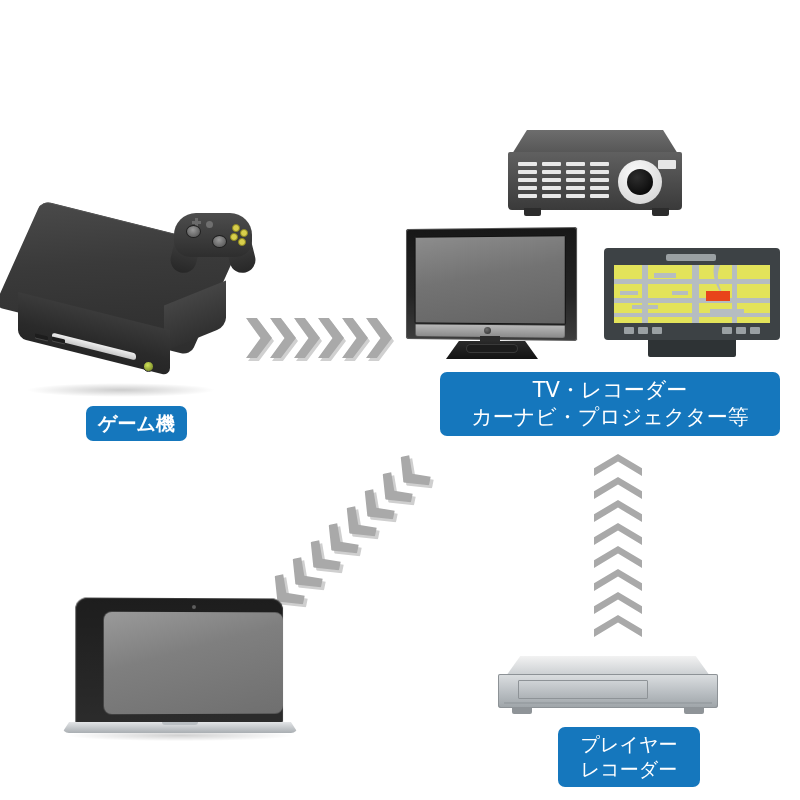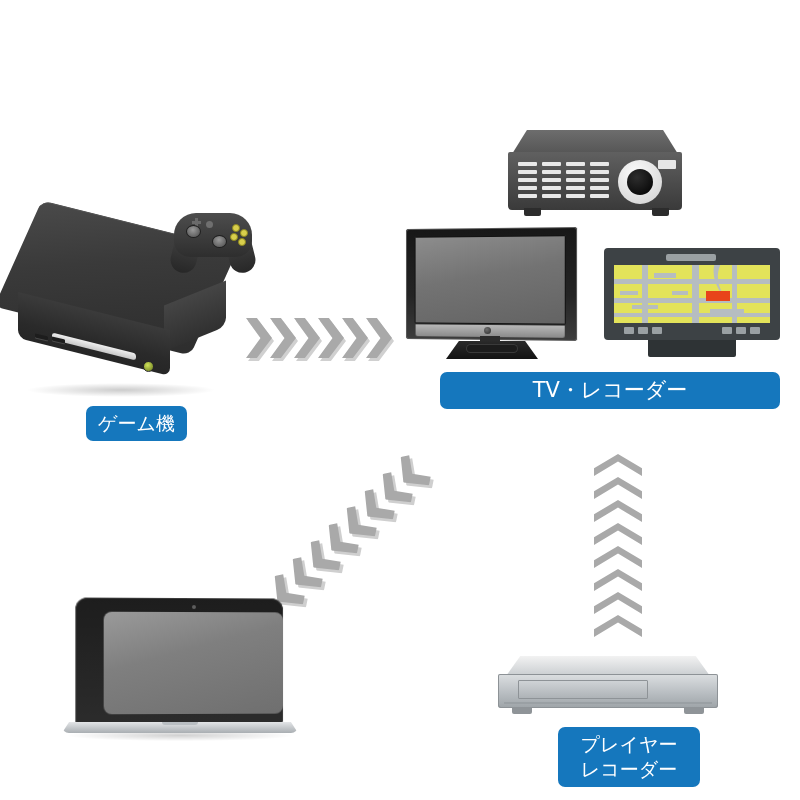--- a/index.html
+++ b/index.html
@@ -31,21 +31,21 @@
     color:#ffffff;
     border-radius:7px;
     text-align:center;
     font-size:19px;
     line-height:25px;
     padding:5px 12px;
     box-sizing:border-box;
     white-space:nowrap;
     font-family:"DejaVu Sans","Liberation Sans",sans-serif;
   }
-  .lbl-game{left:86px;top:406px;font-size:19px;}
+  .lbl-game{left:86px;top:406px;font-size:19px;font-weight:bold;}
   .lbl-tv{left:440px;top:372px;width:340px;font-size:21px;line-height:27px;padding:5px 6px;}
   .lbl-note{left:118px;top:752px;}
   .lbl-rec{left:558px;top:727px;width:142px;font-size:19px;line-height:25px;}
   
   .arrow-h{position:absolute;left:246px;top:318px;width:150px;height:40px;}
   .arrow-h i{
     position:absolute;top:0;width:26px;height:40px;
     background:#a9a9a9;
     clip-path:polygon(0% 0%,42% 0%,100% 50%,42% 100%,0% 100%,56% 50%);
   }
@@ -376,20 +376,21 @@
     <div class="nav-btn" style="left:34px"></div>
     <div class="nav-btn" style="left:48px"></div>
     <div class="nav-btn" style="left:118px"></div>
     <div class="nav-btn" style="left:132px"></div>
     <div class="nav-btn" style="left:146px"></div>
     <div class="nav-stand"></div>
   </div>
 
   <div class="lbl lbl-tv">
     <div>TV・レコーダー</div>
+    <div>カーナビ・プロジェクター等</div>
   </div>
 
   <div class="arrow-d" id="arrowD">
       <i class="sh" style="left: 3px; top: 131px;"></i>
       <i style="left: 0px; top: 128px;"></i>
       <i class="sh" style="left: 21px; top: 114px;"></i>
       <i style="left: 18px; top: 111px;"></i>
       <i class="sh" style="left: 39px; top: 97px;"></i>
       <i style="left: 36px; top: 94px;"></i>
       <i class="sh" style="left: 57px; top: 80px;"></i>

